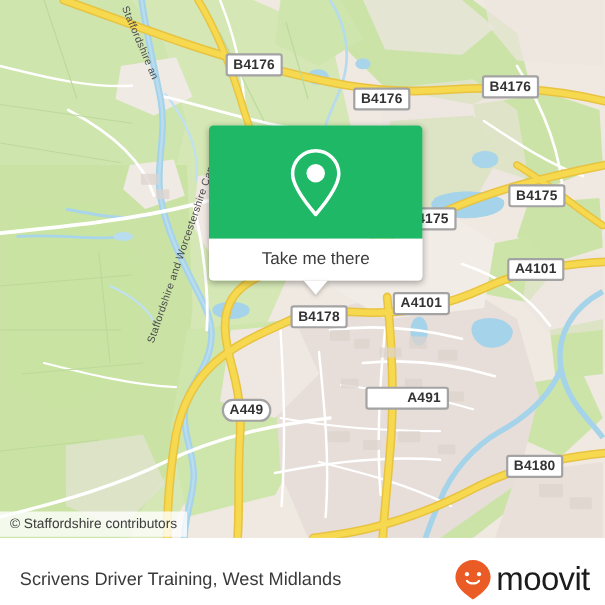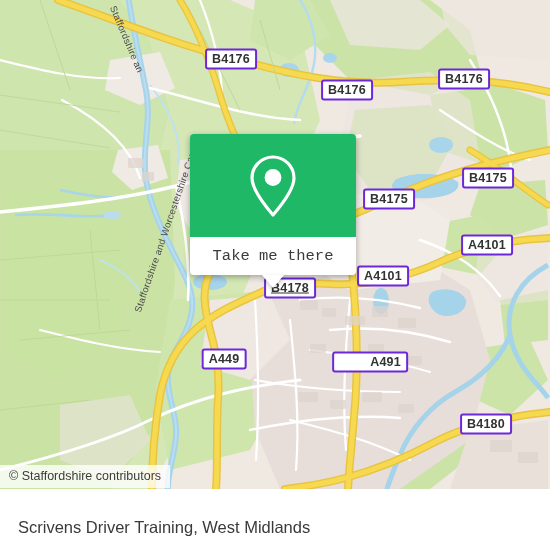--- a/index.html
+++ b/index.html
@@ -16,21 +16,21 @@
     position:absolute;left:0;top:0;width:550px;height:489px;
     background:#e9e3dc;
     overflow:hidden;
   }
   .map-svg{position:absolute;left:0;top:0;width:550px;height:489px;display:block;}
 
   
   .shield{
     position:absolute;
     background:#ffffff;
-    border:2px solid #6d28d9;
+    border:2px solid #a3a3a3;
     border-radius:3px;
     color:#333333;
     font-size:12.5px;
     font-weight:bold;
     letter-spacing:.2px;
     padding:1px 5px 2px 5px;
     line-height:14px;
     white-space:nowrap;
     box-sizing:border-box;
     transform:translate(-50%,-50%);
@@ -42,27 +42,26 @@
     font-size:9.5px;
     color:#4a4a4a;
     white-space:nowrap;
     transform-origin:0 0;
     letter-spacing:.3px;
   }
 
   
   .popup{
     position:absolute;
-    left:190px;top:134px;
-    width:166px;
+    left:190px;top:114px;
+    width:194px;
     border-radius:4px;
     box-shadow:0 2px 6px rgba(0,0,0,.32);
     overflow:visible;
     z-index:30;
-    font-family:Liberation Mono, monospace;
   }
   .popup-head{
     height:103px;
     background:#1fb867;
     border-radius:4px 4px 0 0;
     display:flex;align-items:center;justify-content:center;
   }
   .popup-foot{
     height:38px;
     background:#ffffff;
@@ -290,22 +289,22 @@
     <div class="canal-lbl" style="left:118px;top:4px;transform:rotate(67deg);">Staffordshire an</div>
     <div class="canal-lbl" style="left:132px;top:310px;transform:rotate(-71deg);">Staffordshire and Worcestershire Canal</div>
 
     <div class="shield" style="left:231px;top:59px;">B4176</div>
     <div class="shield" style="left:347px;top:90px;">B4176</div>
     <div class="shield" style="left:464px;top:79px;">B4176</div>
     <div class="shield" style="left:488px;top:178px;">B4175</div>
     <div class="shield" style="left:389px;top:199px;">B4175</div>
     <div class="shield" style="left:487px;top:245px;">A4101</div>
     <div class="shield" style="left:383px;top:276px;">A4101</div>
-    <div class="shield" style="left:290px;top:288px;text-decoration:underline;">B4178</div>
-    <div class="shield" style="left:224px;top:359px;">A449</div>
+    <div class="shield" style="left:290px;top:288px;">B4178</div>
+    <div class="shield" style="left:224px;top:373px;border-radius:10px;">A449</div>
     <div class="shield" style="left:370px;top:362px;padding-left:36px;">A491</div>
     <div class="shield" style="left:486px;top:424px;">B4180</div>
 
     <div class="popup">
       <div class="popup-head">
         <svg width="56" height="66" viewBox="0 0 56 66">
           <path d="M28 4 C16.4 4 7 13.4 7 25 C7 37.5 22 55 28 62 C34 55 49 37.5 49 25 C49 13.4 39.6 4 28 4 Z" fill="none" stroke="#ffffff" stroke-width="3.2" stroke-linejoin="round"></path>
           <circle cx="28" cy="24.5" r="8.4" fill="#ffffff"></circle>
         </svg>
       </div>
@@ -314,15 +313,24 @@
         <span class="popup-tail"></span>
       </div>
     </div>
 
     <div class="attrib">© Staffordshire contributors</div>
   </div>
 
   <div class="footer">
 
     <div class="footer-title">Scrivens Driver Training, West Midlands</div>
+    <div class="brand">
+      <svg width="34" height="38" viewBox="0 0 34 38">
+        <path d="M17 1 C8.2 1 1 8.2 1 17 C1 26 11 33 17 37 C23 33 33 26 33 17 C33 8.2 25.8 1 17 1 Z" fill="#ea5b25"></path>
+        <circle cx="11.5" cy="14" r="1.9" fill="#ffffff"></circle>
+        <circle cx="22.5" cy="14" r="1.9" fill="#ffffff"></circle>
+        <path d="M11.5 20 C13.8 23.2 20.2 23.2 22.5 20" fill="none" stroke="#ffffff" stroke-width="2" stroke-linecap="round"></path>
+      </svg>
+      <span class="brand-word">moovit</span>
+    </div>
   </div>
 
 </div>
 
 </body></html>

